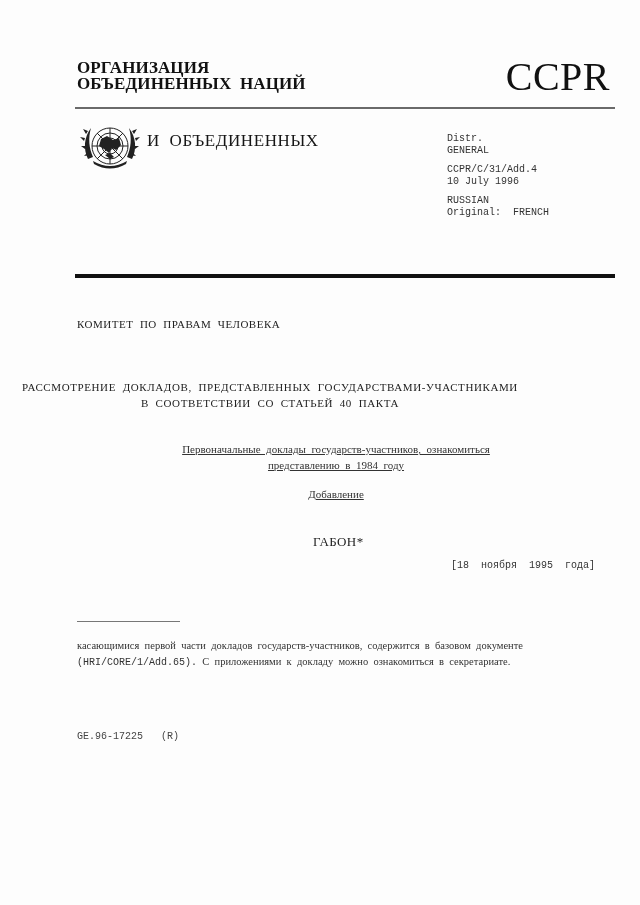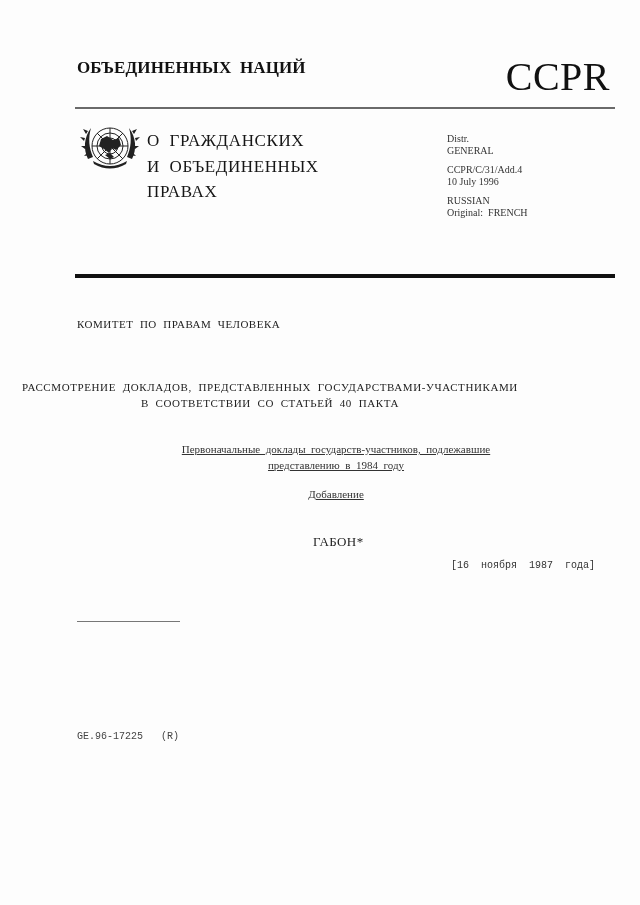--- a/index.html
+++ b/index.html
@@ -6,21 +6,21 @@
     html, body { width: 640px; height: 905px; background: #fdfdfd; overflow: hidden; }
     body { position: relative; color: #111; font-family: "Liberation Serif", serif; }
     .abs { position: absolute; }
     .org { left: 77px; top: 60px; font-family: "Liberation Serif", serif; font-weight: bold; font-size: 17px; line-height: 16px; letter-spacing: 0.1px; color: #111; }
     .org div { white-space: pre; }
     .symbol { right: 30px; top: 55px; font-family: "Liberation Serif", serif; font-weight: normal; font-size: 40px; line-height: 44px; color: #111; letter-spacing: 0.5px; }
     .rule-thin { left: 75px; width: 540px; top: 107px; height: 2px; background: #6a6a6a; }
     .logo { left: 79px; top: 119px; width: 62px; height: 58px; }
     .covenant { left: 147px; top: 128px; font-family: "Liberation Serif", serif; font-size: 17px; line-height: 25.5px; letter-spacing: 0.6px; color: #161616; }
     .covenant div { white-space: pre; }
-    .meta { left: 447px; top: 133px; font-family: Liberation Serif, serif; font-size: 10px; line-height: 11.5px; color: #333; }
+    .meta { left: 447px; top: 133px; font-family: Liberation Mono, monospace; font-size: 10px; line-height: 11.5px; color: #333; }
     .meta div { white-space: pre; height: 11.5px; }
     .meta .gap { height: 8px; }
     .rule-thick { left: 75px; width: 540px; top: 274px; height: 4px; background: #111; }
     .committee { left: 77px; top: 318px; font-size: 11px; letter-spacing: 0.5px; color: #222; white-space: pre; }
     .title-block { left: 0; width: 540px; top: 379px; text-align: center; font-size: 11px; line-height: 16px; letter-spacing: 0.6px; color: #222; }
     .title-block div { white-space: pre; }
     .sub-block { left: 0; width: 672px; top: 442px; text-align: center; font-size: 11px; line-height: 15.5px; color: #333; }
     .sub-block span { text-decoration: underline; white-space: pre; }
     .addendum { left: 0; width: 672px; top: 488px; text-align: center; font-size: 11px; color: #333; }
     .addendum span { text-decoration: underline; }
@@ -30,20 +30,21 @@
     .footnote { left: 77px; top: 638px; width: 520px; font-size: 10.5px; line-height: 15.5px; color: #333; }
     .footnote div { white-space: pre; }
     .footnote .l1 { text-align: justify; }
     .footnote .mono { font-family: "Liberation Mono", monospace; font-size: 10px; }
     .jobno { left: 77px; top: 731px; font-family: "Liberation Mono", monospace; font-size: 10px; color: #444; white-space: pre; }
   </style>
 </head>
 <body>
 
 <div class="abs org">
+  <div>ОРГАНИЗАЦИЯ</div>
   <div>ОБЪЕДИНЕННЫХ  НАЦИЙ</div>
 </div>
 
 <div class="abs symbol">CCPR</div>
 
 <div class="abs rule-thin"></div>
 
 <div class="abs logo">
   <svg viewBox="0 0 62 58" width="62" height="58">
     <g fill="none" stroke="#222" stroke-width="1">
@@ -68,23 +69,21 @@
       <path d="M56 30 l4 -3 l-5 0 Z"></path>
       <path d="M57 22 l4 -4 l-5 1 Z"></path>
       <path d="M55 15 l3 -5 l-5 2 Z"></path>
       <path d="M51 36 l6 1 l-4 -4 Z"></path>
       <path d="M14 42 Q31 52 48 42 L47 45 Q31 54 15 45 Z"></path>
     </g>
   </svg>
 </div>
 
 <div class="abs covenant">
-  <div>О  ГРАЖДАНСКИХ</div>
   <div>И  ОБЪЕДИНЕННЫХ</div>
-  <div>ПРАВАХ</div>
 </div>
 
 <div class="abs meta">
   <div>Distr.</div>
   <div>GENERAL</div>
   <div class="gap"></div>
   <div>CCPR/C/31/Add.4</div>
   <div>10 July 1996</div>
   <div class="gap"></div>
   <div>RUSSIAN</div>
@@ -94,30 +93,32 @@
 <div class="abs rule-thick"></div>
 
 <div class="abs committee">КОМИТЕТ  ПО  ПРАВАМ  ЧЕЛОВЕКА</div>
 
 <div class="abs title-block">
   <div>РАССМОТРЕНИЕ  ДОКЛАДОВ,  ПРЕДСТАВЛЕННЫХ  ГОСУДАРСТВАМИ-УЧАСТНИКАМИ</div>
   <div>В  СООТВЕТСТВИИ  СО  СТАТЬЕЙ  40  ПАКТА</div>
 </div>
 
 <div class="abs sub-block">
-  <div><span>Первоначальные  доклады  государств-участников,  подлежавшие</span></div>
+  <div><span>Первоначальные  доклады  государств-участников,  ознакомиться</span></div>
   <div><span>представлению  в  1984  году</span></div>
 </div>
 
 <div class="abs addendum">
   <span>Добавление</span>
 </div>
 
 <div class="abs country">ГАБОН*</div>
 
-<div class="abs date">[16  ноября  1987  года]</div>
+<div class="abs date">[18  ноября  1995  года]</div>
 
 <div class="abs fn-rule"></div>
 
 <div class="abs footnote">
+  <div>касающимися  первой  части  докладов  государств-участников,  содержится  в  базовом  документе</div>
+  <div><span class="mono">(HRI/CORE/1/Add.65).</span><span>  С  приложениями  к  докладу  можно  ознакомиться  в  секретариате.</span></div>
 </div>
 
 <div class="abs jobno">GE.96-17225   (R)</div>
 
 </body></html>

